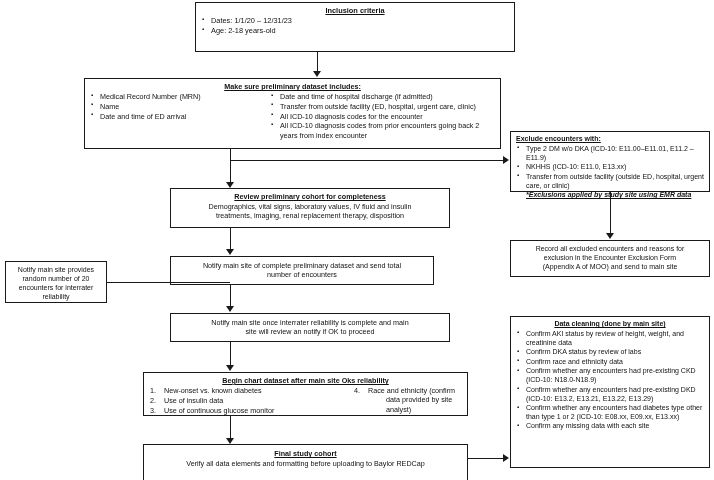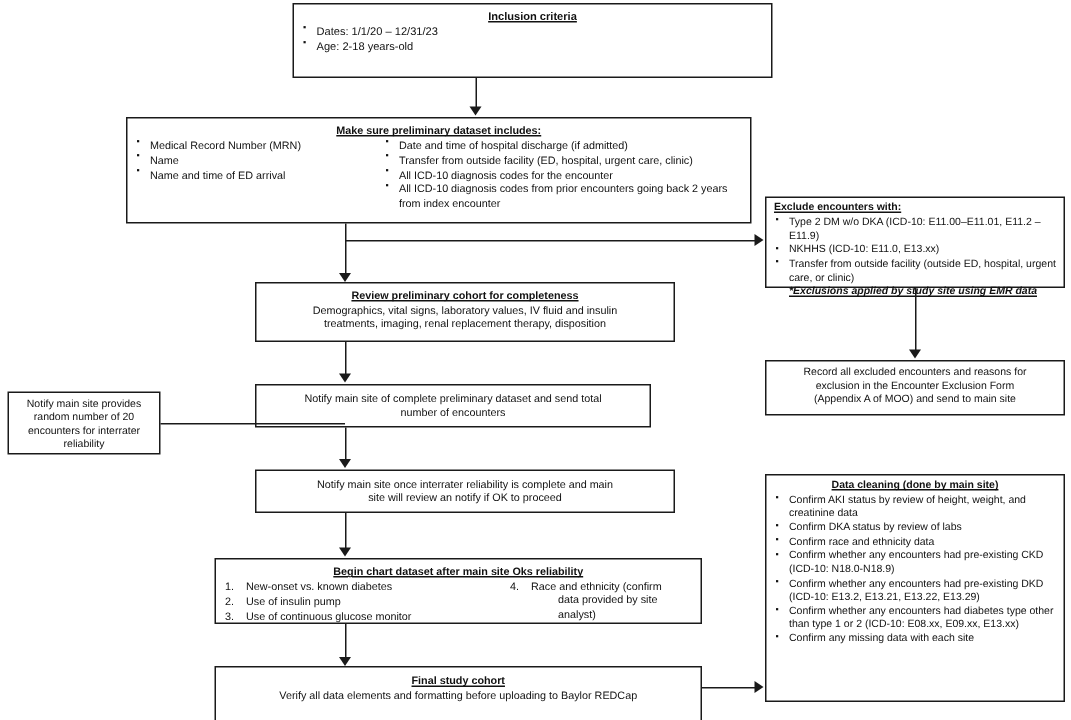--- a/index.html
+++ b/index.html
@@ -65,21 +65,21 @@
     counter-increment: li;
   }
   ol.num > li:before {
     content: counter(li) ".";
     position: absolute;
     left: 1px;
     top: 0;
   }
   .two-col {
     display: flex;
-    gap: 6px;
+    gap: 20px;
   }
   .col-a { width: 160px; flex: none; }
   .col-b { flex: 1; }
   .ital-note {
     font-style: italic;
     font-weight: bold;
     text-decoration: underline;
     display: block;
     padding-left: 10px;
   }
@@ -134,21 +134,21 @@
 
   <div class="vline" style="left:317px; top:52px; height:21px;"></div>
   <div class="arrow-down" style="left:313px; top:71px;"></div>
 
   <div class="box fs-prelim" style="left:84px; top:78px; width:417px; height:71px;">
     <span class="box-title">Make sure preliminary dataset includes:</span>
     <div class="two-col">
       <ul class="bul col-a">
         <li>Medical Record Number  (MRN)</li>
         <li>Name</li>
-        <li>Name and time of ED arrival</li>
+        <li>Date and time of ED arrival</li>
       </ul>
       <ul class="bul col-b">
         <li>Date and time of hospital discharge (if admitted)</li>
         <li>Transfer from outside facility (ED, hospital, urgent care, clinic)</li>
         <li>All ICD-10 diagnosis codes for the encounter</li>
         <li>All ICD-10 diagnosis codes from prior encounters going back 2 years from index encounter</li>
       </ul>
     </div>
   </div>
 
@@ -209,21 +209,21 @@
   </div>
 
   <div class="vline" style="left:230px; top:342px; height:25px;"></div>
   <div class="arrow-down" style="left:226px; top:365px;"></div>
 
   <div class="box fs-chart" style="left:143px; top:372px; width:325px; height:44px;">
     <span class="box-title">Begin chart dataset after main site Oks reliability</span>
     <div class="two-col">
       <ol class="num" style="width:185px; flex:none;">
         <li>New-onset vs. known diabetes</li>
-        <li>Use of insulin pump</li>
+        <li>Use of insulin data</li>
         <li>Use of continuous glucose monitor</li>
       </ol>
       <div style="flex:1; position:relative;">
         <div style="position:relative; padding-left:14px;">
           <span style="position:absolute; left:0; top:0;">4.</span>
           <span>Race and ethnicity (confirm</span>
         </div>
         <div style="padding-left:32px;">data provided by site analyst)</div>
       </div>
     </div>

